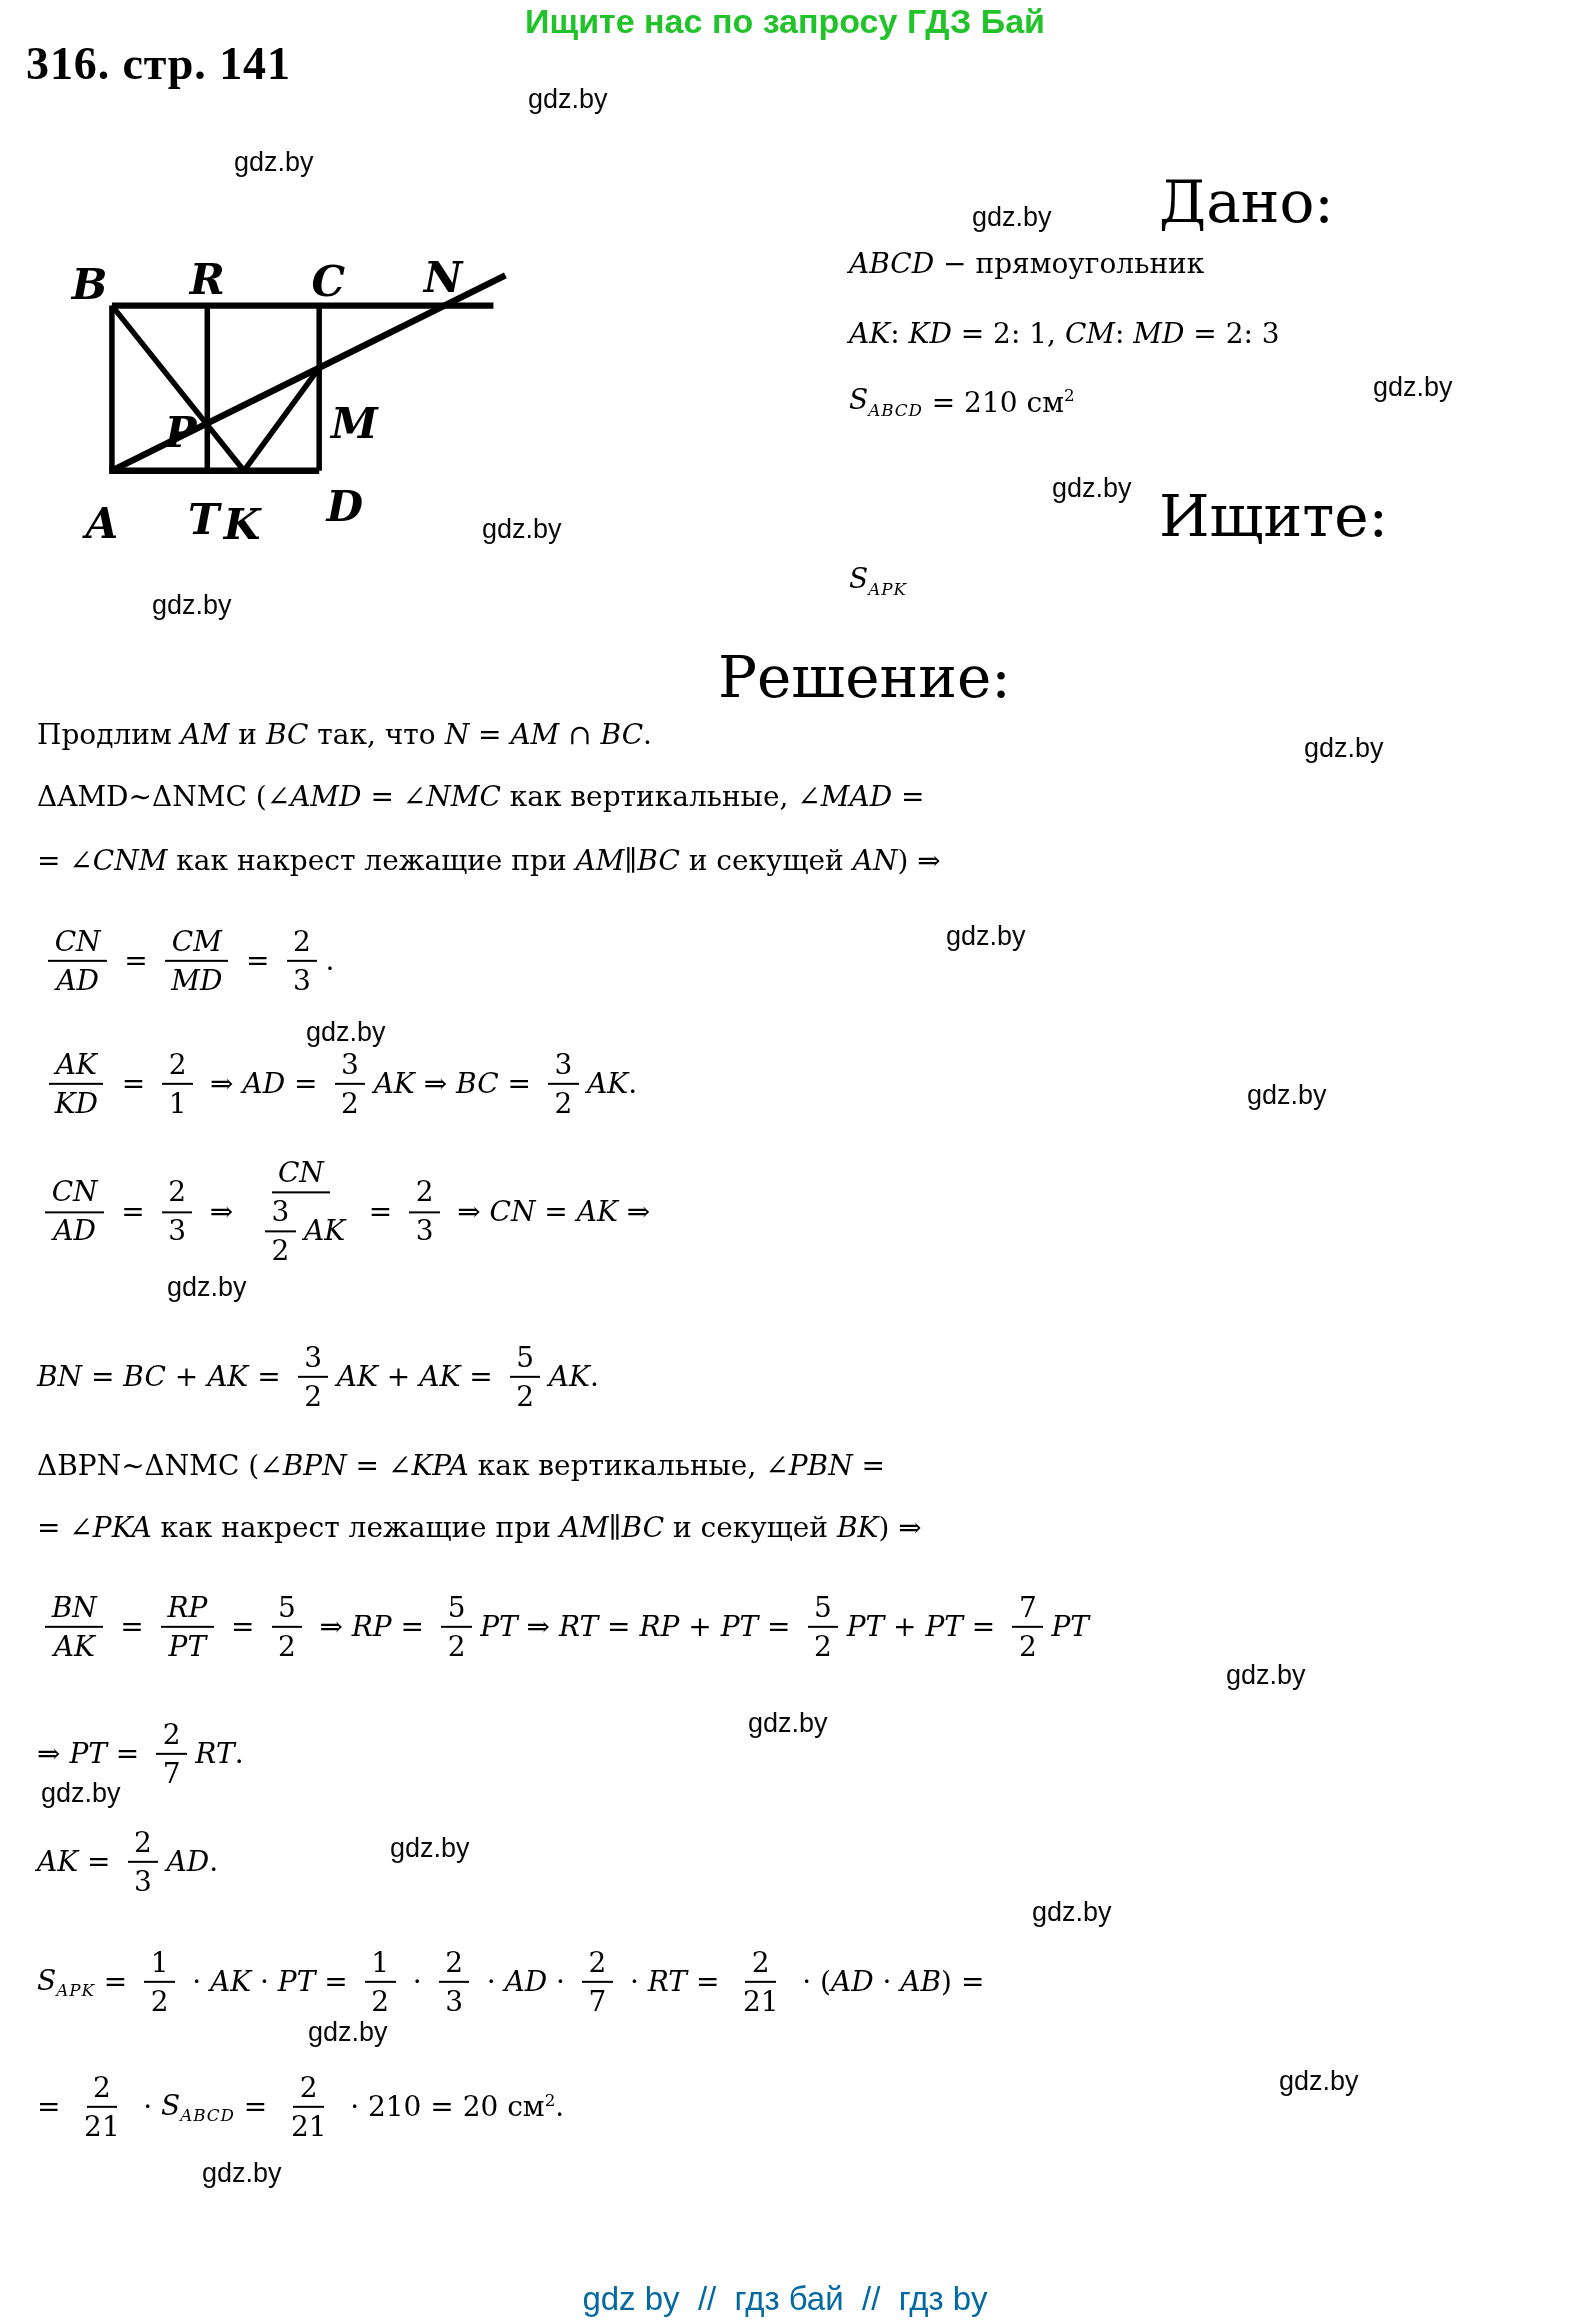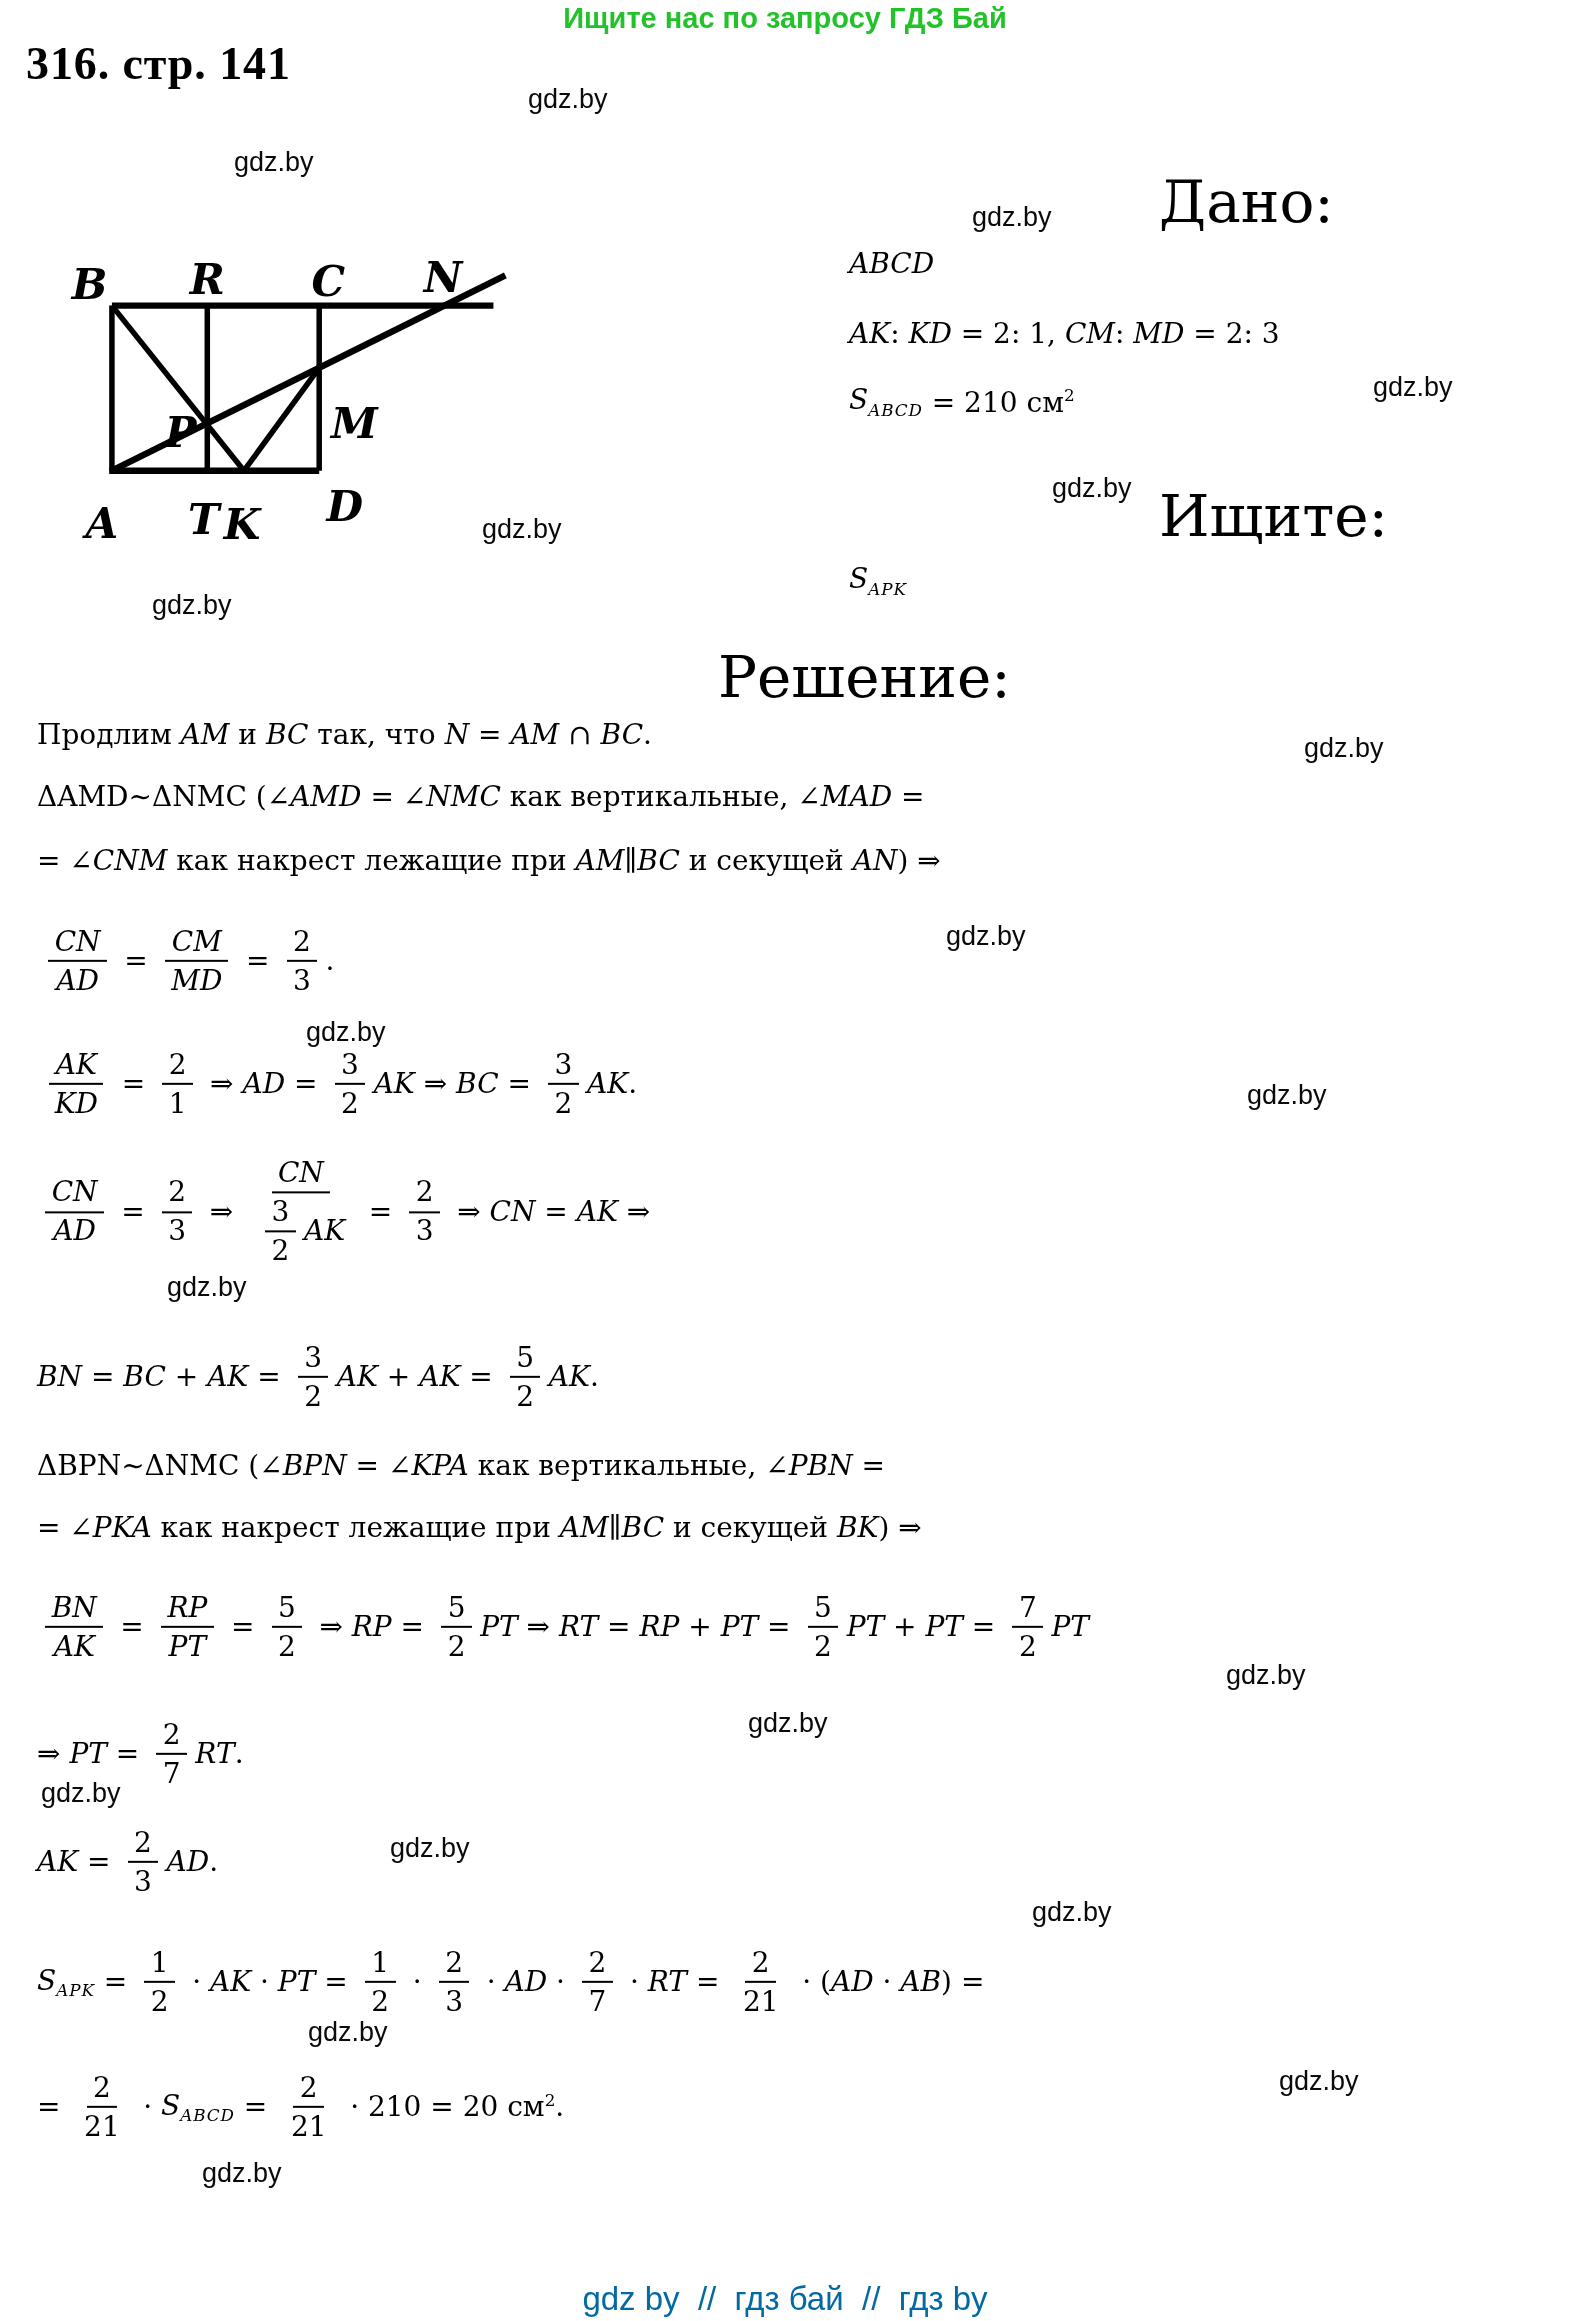--- a/index.html
+++ b/index.html
@@ -1,19 +1,19 @@
 <!DOCTYPE html>
 <html style="font-size:14.7px"><head>
 <meta charset="utf-8">
 <style>
   html,body{margin:0;padding:0;background:#ffffff;}
   #page{position:relative;width:1570px;height:2322px;background:#ffffff;overflow:hidden;
         font-family:"DejaVu Serif","Liberation Serif",serif;color:#000;}
   .promo{position:absolute;top:1.8px;left:0;width:100%;text-align:center;
-         font-family:"Liberation Sans",sans-serif;font-size:29px;font-weight:bold;color:#22c32a;}
+         font-family:"Liberation Sans",sans-serif;font-size:34px;font-weight:bold;color:#22c32a;}
   .doctitle{position:absolute;left:26px;top:37px;font-size:46px;font-weight:bold;
             font-family:"Liberation Serif",serif;letter-spacing:0.9px;}
   .wm{position:absolute;font-family:"Liberation Sans",sans-serif;font-size:27px;color:#0a0a0a;white-space:pre;}
   .mhead{position:absolute;transform:translateY(-50%);font-size:58px;white-space:pre;}
   .mathline{position:absolute;transform:translateY(-50%);display:flex;align-items:center;
             white-space:pre;font-size:28px;line-height:1.12;}
   .mi{font-style:italic;}
   .mu{font-style:normal;}
   .frac{display:inline-flex;flex-direction:column;align-items:center;margin:0 8.3px;text-align:center;}
   .frac .num{display:flex;align-items:center;justify-content:center;border-bottom:2.8px solid #000;padding:0 6.4px 2.8px;}
@@ -70,21 +70,21 @@
     <text x="482" y="318" text-anchor="middle">N</text>
     <text x="196" y="487" text-anchor="middle">P</text>
     <text x="360" y="477" text-anchor="start">M</text>
     <text x="110" y="586" text-anchor="middle">A</text>
     <text x="221" y="582" text-anchor="middle">T</text>
     <text x="263" y="588" text-anchor="middle">K</text>
     <text x="355" y="568" text-anchor="start">D</text>
   </svg>
 
   <div class="mhead" style="left:1159px;top:202px">Дано:</div>
-  <div class="mathline" style="left:849px;top:264px"><span class="mi">ABCD</span></div>
+  <div class="mathline" style="left:849px;top:264px"><span class="mi">ABCD</span><span class="mu"> − прямоугольник</span></div>
   <div class="mathline" style="left:849px;top:334px"><span class="mi">AK</span><span class="mu">: </span><span class="mi">KD</span><span class="mu"> = 2: 1, </span><span class="mi">CM</span><span class="mu">: </span><span class="mi">MD</span><span class="mu"> = 2: 3</span></div>
   <div class="mathline" style="left:849px;top:402px"><span class="mi">S<span class="sub">ABCD</span></span><span class="mu"> = 210 см<span class="sup">2</span></span></div>
   <div class="mhead" style="left:1159px;top:516px">Ищите:</div>
   <div class="mathline" style="left:849px;top:581px"><span class="mi">S<span class="sub">APK</span></span></div>
 
   <div class="mhead" style="left:718px;top:677px">Решение:</div>
   <div class="mathline" style="left:37px;top:735px"><span class="mu">Продлим </span><span class="mi">AM</span><span class="mu"> и </span><span class="mi">BC</span><span class="mu"> так, что </span><span class="mi">N</span><span class="mu"> = </span><span class="mi">AM</span><span class="mu"> ∩ </span><span class="mi">BC</span><span class="mu">.</span></div>
   <div class="mathline" style="left:37px;top:797px"><span class="mu">ΔAMD</span><span class="mu">∼</span><span class="mu">ΔNMC (</span><span class="mu">∠</span><span class="mi">AMD</span><span class="mu"> = ∠</span><span class="mi">NMC</span><span class="mu"> как вертикальные, ∠</span><span class="mi">MAD</span><span class="mu"> =</span></div>
   <div class="mathline" style="left:37px;top:861px"><span class="mu">= ∠</span><span class="mi">CNM</span><span class="mu"> как накрест лежащие при </span><span class="mi">AM</span><span class="mu">∥</span><span class="mi">BC</span><span class="mu"> и секущей </span><span class="mi">AN</span><span class="mu">) ⇒</span></div>
   <div class="mathline" style="left:40px;top:961px"><span class="frac"><span class="num"><span class="mi">CN</span></span><span class="den"><span class="mi">AD</span></span></span><span class="mu"> = </span><span class="frac"><span class="num"><span class="mi">CM</span></span><span class="den"><span class="mi">MD</span></span></span><span class="mu"> = </span><span class="frac"><span class="num"><span class="mu">2</span></span><span class="den"><span class="mu">3</span></span></span><span class="mu">.</span></div>

